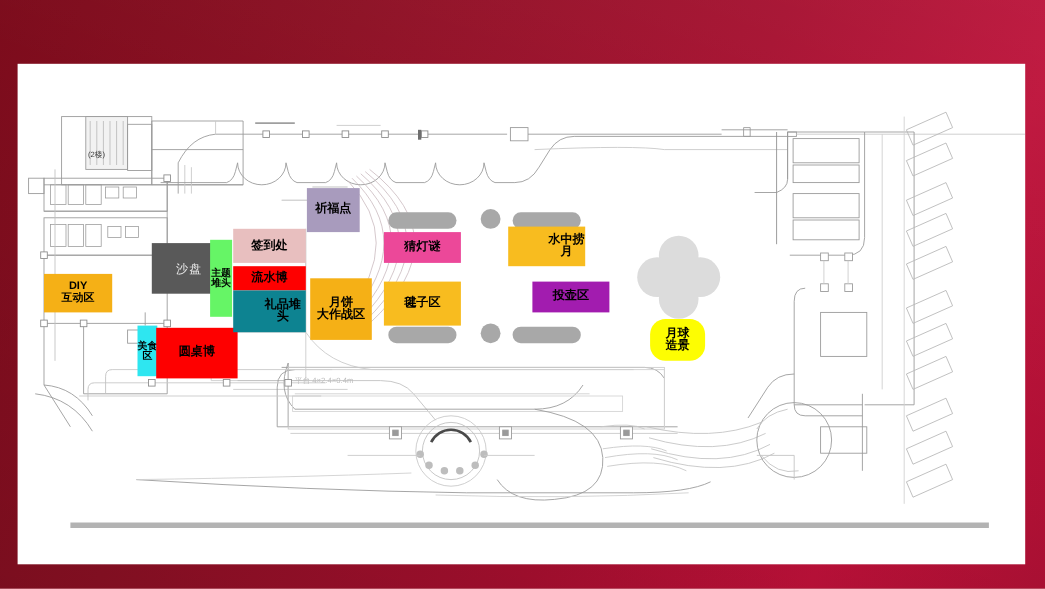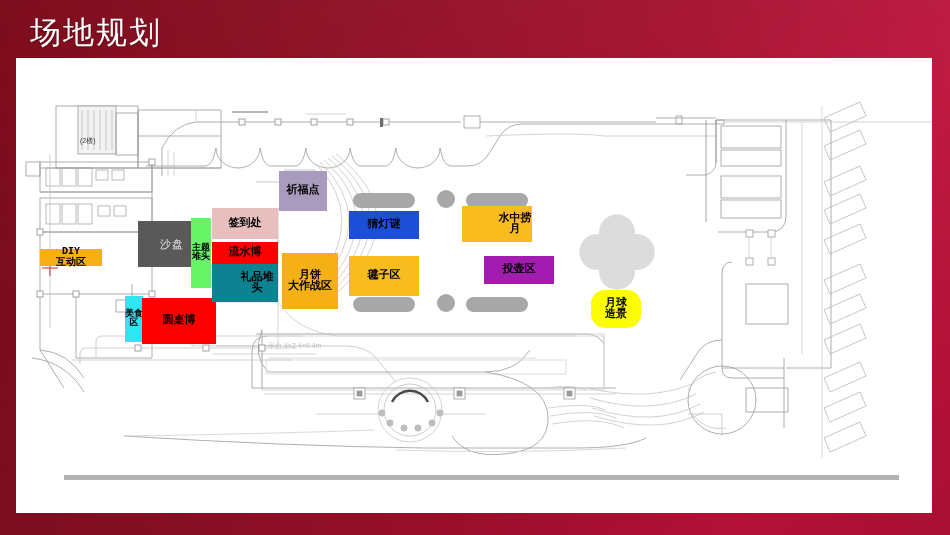--- a/index.html
+++ b/index.html
@@ -30,42 +30,41 @@
   #canvas{
     position:absolute;left:16px;top:58px;
     width:916px;height:455px;background:#ffffff;
     z-index:4;overflow:hidden;
   }
   #plan{position:absolute;left:0;top:0;width:916px;height:455px;}
   .zone{
     position:absolute;
     display:flex;align-items:center;justify-content:center;
     text-align:center;
-    font-family:Liberation Mono, monospace;
+    font-family:Liberation Sans, sans-serif;
     font-weight:bold;
     line-height:1.02;
     box-sizing:border-box;
     z-index:20;
     white-space:pre-line;
   }
   .graybar{position:absolute;background:#a8a8a8;z-index:15;}
   .graydot{position:absolute;background:#a8a8a8;border-radius:50%;z-index:15;}
   .sandbox{position:absolute;background:#595959;z-index:16;
     display:flex;align-items:center;justify-content:center;
     color:#e9e9e9;font-size:11px;letter-spacing:1px;margin-left:16px;}
   .moonshape{position:absolute;z-index:14;}
   .bottombar{position:absolute;z-index:18;background:#b3b3b3;}
   .floorlabel{position:absolute;z-index:17;color:#3a3a3a;font-size:7px;}
 </style>
 </head>
 <body>
 
 <div id="slide">
 
-  <div id="title">场地规划</div>
 
   <div id="canvas">
 
     <svg id="plan" viewBox="0 0 916 455" preserveAspectRatio="none" xmlns="http://www.w3.org/2000/svg">
       <defs>
         <g id="sq">
             <rect x="-3" y="-3" width="6" height="6" fill="#fff" stroke="#8c8c8c" stroke-width=".8"></rect>
           </g>
       </defs>
       <g fill="none" stroke="#9a9a9a" stroke-width=".8">
@@ -304,32 +303,32 @@
     <div class="graydot" style="left:421px;top:132px;width:18px;height:18px;"></div>
     <div class="graydot" style="left:421px;top:236px;width:18px;height:18px;"></div>
 
     <div class="sandbox" style="left:106px;top:163px;width:68px;height:46px;">
       <span>沙盘</span>
     </div>
 
     <div class="floorlabel" style="left:64px;top:78px;">(2楼)</div>
 
     <div id="zones-layer">
-        <div class="zone" style="left: 24px; top: 191px; width: 62px; height: 17px; background: rgb(245, 176, 22); color: rgb(0, 0, 0); font-size: 10px;">DIY
+        <div class="zone" style="left: 24px; top: 191px; width: 62px; height: 35px; background: rgb(245, 176, 22); color: rgb(0, 0, 0); font-size: 10px;">DIY
 互动区</div>
         <div class="zone" style="left: 109px; top: 238px; width: 18px; height: 46px; background: rgb(46, 230, 240); color: rgb(0, 0, 0); font-size: 9px;">美食区</div>
         <div class="zone" style="left: 126px; top: 240px; width: 74px; height: 46px; background: rgb(254, 0, 0); color: rgb(0, 0, 0); font-size: 11px;">圆桌博</div>
         <div class="zone" style="left: 175px; top: 160px; width: 20px; height: 70px; background: rgb(102, 245, 102); color: rgb(0, 0, 0); font-size: 9px;">主题堆头</div>
         <div class="zone" style="left: 196px; top: 150px; width: 66px; height: 31px; background: rgb(232, 191, 191); color: rgb(0, 0, 0); font-size: 11px;">签到处</div>
         <div class="zone" style="left: 196px; top: 184px; width: 66px; height: 22px; background: rgb(254, 0, 0); color: rgb(0, 0, 0); font-size: 11px;">流水博</div>
         <div class="zone" style="left: 196px; top: 206px; width: 66px; height: 38px; background: rgb(13, 131, 145); color: rgb(0, 0, 0); font-size: 11px; padding-left: 24px;">礼品堆头</div>
         <div class="zone" style="left: 263px; top: 113px; width: 48px; height: 40px; background: rgb(168, 155, 189); color: rgb(0, 0, 0); font-size: 11px;">祈福点</div>
         <div class="zone" style="left: 266px; top: 195px; width: 56px; height: 56px; background: rgb(245, 176, 22); color: rgb(0, 0, 0); font-size: 11px;">月饼
 大作战区</div>
-        <div class="zone" style="left: 333px; top: 153px; width: 70px; height: 28px; background: #1d4ed8; color: rgb(0, 0, 0); font-size: 11px;">猜灯谜</div>
+        <div class="zone" style="left: 333px; top: 153px; width: 70px; height: 28px; background: #ec4899; color: rgb(0, 0, 0); font-size: 11px;">猜灯谜</div>
         <div class="zone" style="left: 446px; top: 148px; width: 70px; height: 36px; background: rgb(248, 188, 31); color: rgb(0, 0, 0); font-size: 11px; padding-left: 36px;">水中捞月</div>
         <div class="zone" style="left: 333px; top: 198px; width: 70px; height: 40px; background: rgb(248, 188, 31); color: rgb(0, 0, 0); font-size: 11px;">毽子区</div>
         <div class="zone" style="left: 446px; top: 198px; width: 70px; height: 28px; background: #a21caf; color: rgb(0, 0, 0); font-size: 11px; margin-left: 22px;">投壶区</div>
         <div class="zone" style="left: 575px; top: 232px; width: 50px; height: 38px; background: rgb(253, 253, 2); color: rgb(0, 0, 0); font-size: 11px; border-radius: 14px;">月球
 造景</div>
       </div>
 
     <div class="bottombar" style="left:48px;top:417px;width:835px;height:5px;"></div>
 
   </div>

